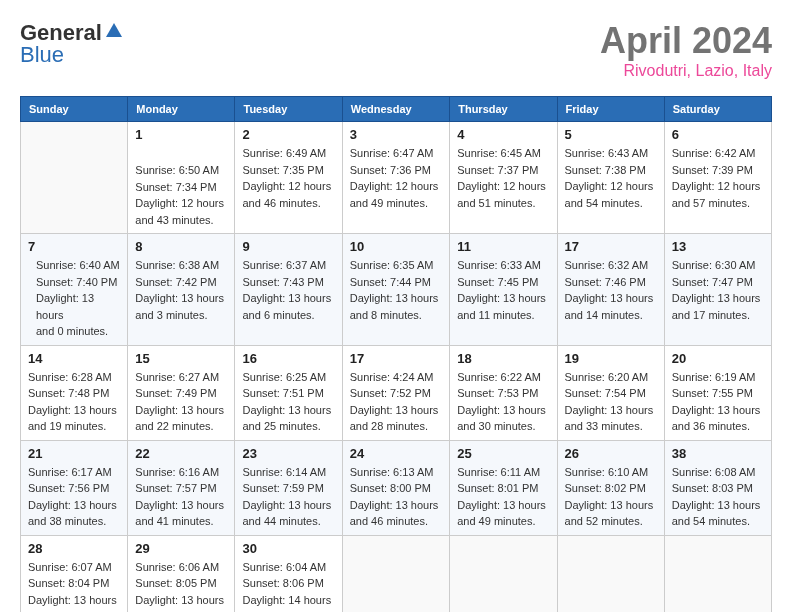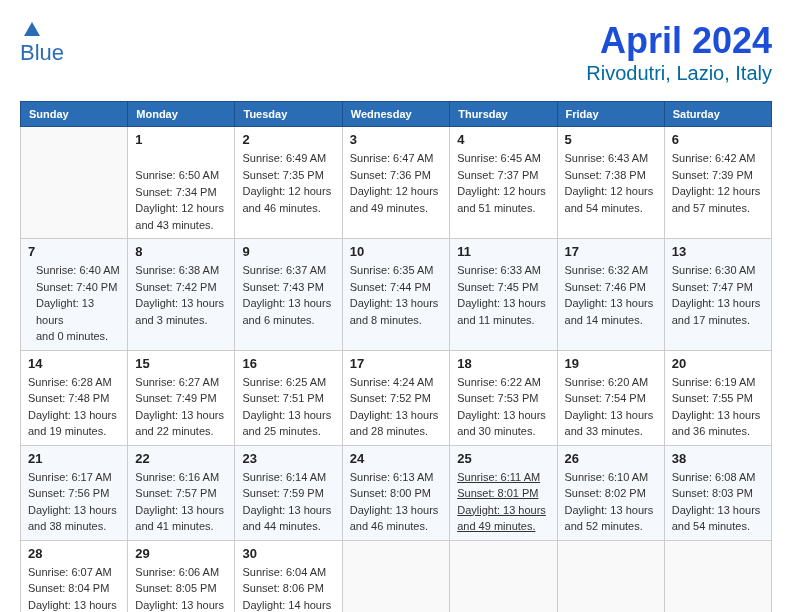--- a/index.html
+++ b/index.html
@@ -20,25 +20,25 @@
       display: flex;
       flex-direction: column;
       align-items: flex-start;
     }
     .title-block {
       text-align: right;
     }
     .month-title {
       font-size: 36px;
       font-weight: bold;
-      color: #1d4ed8;
+      color: #737373;
     }
     .location {
-      font-size: 20px;
-      color: #0369a1;
+      font-size: 16px;
+      color: #ec4899;
     }
     .calendar {
       width: 100%;
       border-collapse: collapse;
     }
     .calendar th {
       background-color: #2a6db5;
       color: #fff;
       text-align: left;
       padding: 6px 8px;
@@ -72,20 +72,21 @@
     .empty-cell {
       background: #f9f9f9 !important;
     }
   </style>
 </head>
 <body>
 
 <div class="header">
   <div class="logo">
     <div style="display:flex; align-items:center;">
+      <span style="font-size:22px; font-weight:bold; color:#333;">General</span>
       <svg width="20" height="20" viewBox="0 0 20 20" style="margin-left:2px; margin-bottom:4px;">
         <polygon points="10,2 18,16 2,16" fill="#2a6db5"></polygon>
       </svg>
     </div>
     <span style="font-size:22px; font-weight:normal; color:#2a6db5; margin-top:-4px;">Blue</span>
   </div>
   <div class="title-block">
     <div class="month-title">April 2024</div>
     <div class="location">Rivodutri, Lazio, Italy</div>
   </div>
@@ -275,21 +276,21 @@
         </td>
         <td>
           <span class="day-number">24</span>
           <div class="day-info" style="white-space: pre-line;">Sunrise: 6:13 AM
 Sunset: 8:00 PM
 Daylight: 13 hours
 and 46 minutes.</div>
         </td>
         <td>
           <span class="day-number">25</span>
-          <div class="day-info" style="white-space: pre-line; text-decoration: underline;">Sunrise: 6:11 AM
+          <div class="day-info" style="white-space: pre-line;">Sunrise: 6:11 AM
 Sunset: 8:01 PM
 Daylight: 13 hours
 and 49 minutes.</div>
         </td>
         <td>
           <span class="day-number">26</span>
           <div class="day-info" style="white-space: pre-line;">Sunrise: 6:10 AM
 Sunset: 8:02 PM
 Daylight: 13 hours
 and 52 minutes.</div>

